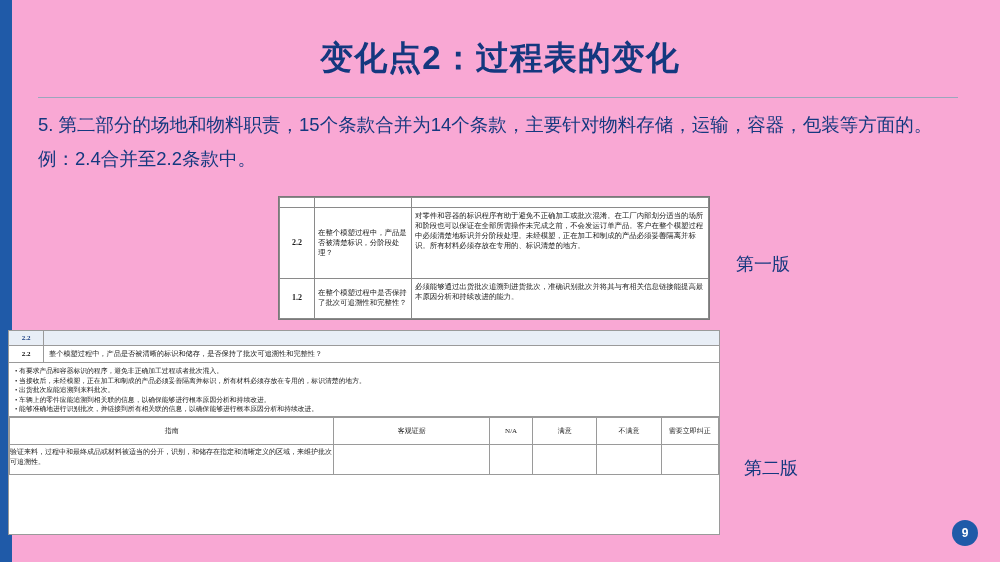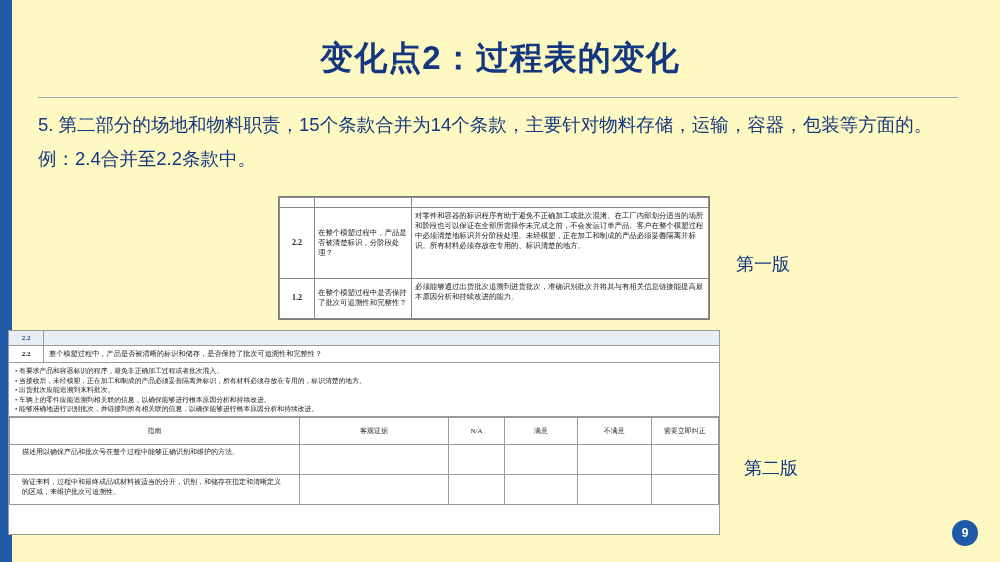--- a/index.html
+++ b/index.html
@@ -11,21 +11,21 @@
     height: 562px;
     background: #ffffff;
     font-family: "Liberation Sans", sans-serif;
     overflow: hidden;
     position: relative;
   }
   .slide {
     position: relative;
     width: 1000px;
     height: 562px;
-    background: #fef9c3;
+    background: #f9a8d4;
   }
   .left-bar {
     position: absolute;
     left: 0;
     top: 0;
     width: 12px;
     height: 562px;
     background: #1f5aa8;
   }
   .title {
@@ -205,21 +205,21 @@
   }
   .img2 .grid {
     width: 100%;
     border-collapse: collapse;
     table-layout: fixed;
   }
   .img2 .grid th, .img2 .grid td {
     border: 1px solid #9a9a9a;
     font-size: 7px;
     color: #1a1a1a;
-    padding: 2px 12px;
+    padding: 2px 0;
     vertical-align: top;
   }
   .img2 .grid th {
     text-align: center;
     font-weight: normal;
     height: 22px;
     vertical-align: middle;
   }
   .img2 .grid .col-guide { width: 46%; }
   .img2 .grid .col-evi { width: 22%; }
@@ -285,28 +285,20 @@
       <tbody>
           <tr>
         <th class="col-guide">指南</th>
         <th class="col-evi">客观证据</th>
         <th class="col-na">N/A</th>
         <th class="col-sat">满意</th>
         <th class="col-unsat">不满意</th>
         <th class="col-imm">需要立即纠正</th>
       </tr>
       <tr class="r-tall">
-        <td>描述用以确保产品和批次号在整个过程中能够正确识别和维护的方法。</td>
-        <td></td>
-        <td></td>
-        <td></td>
-        <td></td>
-        <td></td>
-      </tr>
-      <tr class="r-tall">
         <td>验证来料，过程中和最终成品或材料被适当的分开，识别，和储存在指定和清晰定义的区域，来维护批次可追溯性。</td>
         <td></td>
         <td></td>
         <td></td>
         <td></td>
         <td></td>
       </tr>
     </tbody>
       </table>
   </div>

